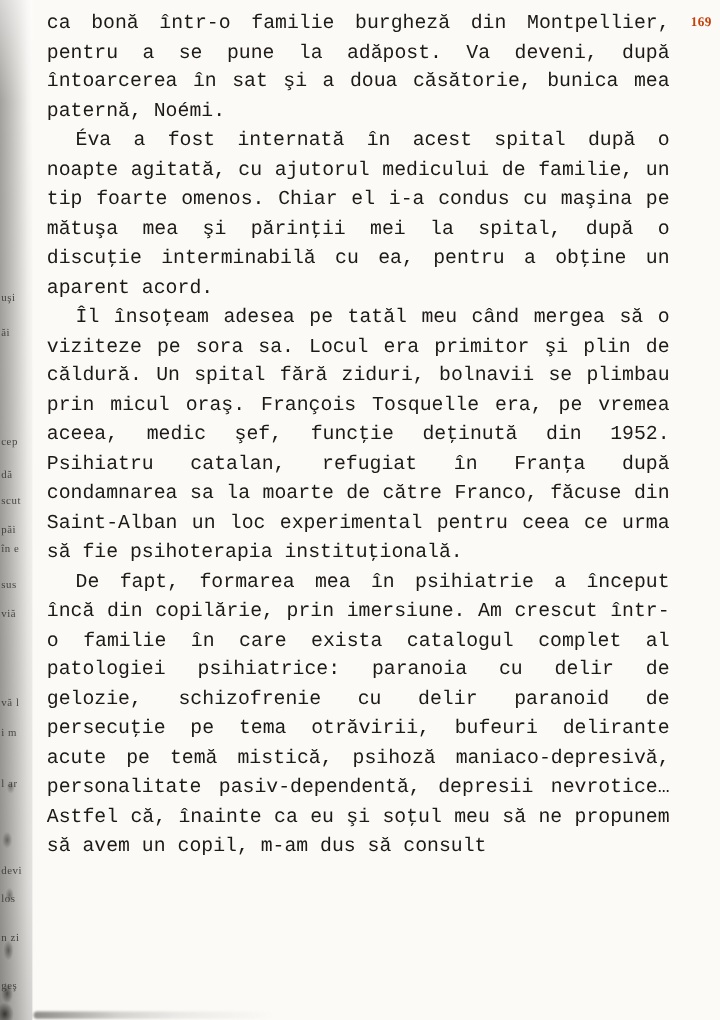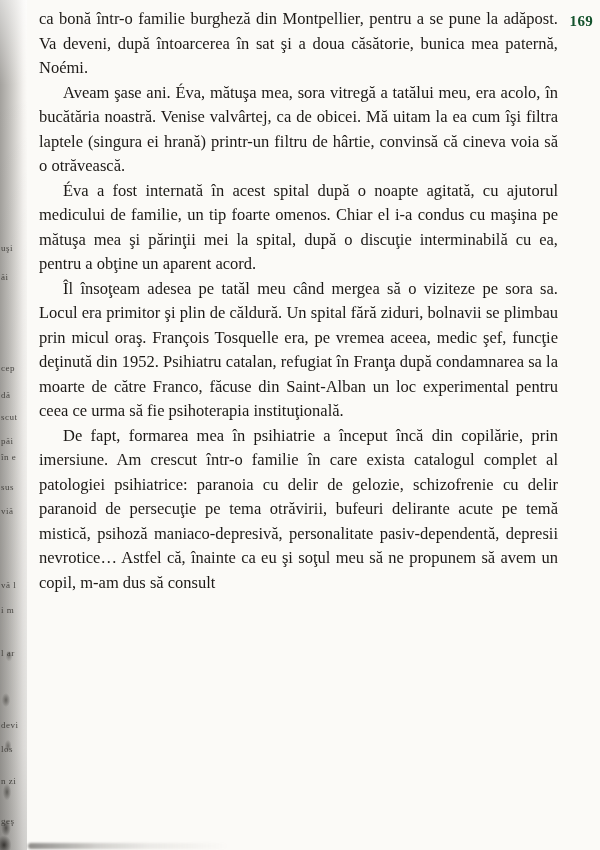--- a/index.html
+++ b/index.html
@@ -30,30 +30,30 @@
   .frag {
     position:absolute; left:1px; width:22px;
     font-size:9px; line-height:10px;
     color:#33312d; opacity:.85;
     filter:blur(.4px);
     letter-spacing:.5px;
     font-family:"Liberation Serif", serif;
   }
   .pagenum {
     position:absolute; top:13px; right:7px;
-    font-size:15px; font-weight:700; color:#14532d;
+    font-size:11px; font-weight:700; color:#c2410c;
     letter-spacing:.3px;
   }
   .content {
     position:absolute; left:39px; top:7px; width:519px; height:843px;
     overflow:hidden;
     text-align:justify;
     font-size:16.5px; line-height:24.5px;
   }
-  .content p { margin:0; text-indent:24px; }
+  .content p { margin:0; text-indent:24px;font-family:Liberation Mono, monospace; }
   .content p.cont { text-indent:0; }
   .content h2 {
     font-family:"Liberation Sans", sans-serif;
     font-size:20.5px; font-weight:400;
     margin:15px 0 12px 0;
     text-align:left; text-indent:0;
     color:#181613; letter-spacing:.2px;
   }
   .smudge {
     position:absolute; left:28px; bottom:1px; width:200px; height:6px;
@@ -86,21 +86,20 @@
     <span class="frag" style="top:720px">devi</span>
     <span class="frag" style="top:744px">los</span>
     <span class="frag" style="top:776px">n zi</span>
     <span class="frag" style="top:816px">geş</span>
   </div>
 
   <div class="pagenum">169</div>
 
   <div class="content">
     <p class="cont">ca bonă într-o familie burgheză din Montpellier, pentru a se pune la adăpost. Va deveni, după întoarcerea în sat şi a doua căsătorie, bunica mea paternă, Noémi.</p>
-    <p>Aveam şase ani. Éva, mătuşa mea, sora vitregă a tatălui meu, era acolo, în bucătăria noastră. Venise valvârtej, ca de obicei. Mă uitam la ea cum îşi filtra laptele (singura ei hrană) printr-un filtru de hârtie, convinsă că cineva voia să o otrăvească.</p>
     <p>Éva a fost internată în acest spital după o noapte agitată, cu ajutorul medicului de familie, un tip foarte omenos. Chiar el i-a condus cu maşina pe mătuşa mea şi părinţii mei la spital, după o discuţie interminabilă cu ea, pentru a obţine un aparent acord.</p>
     <p>Îl însoţeam adesea pe tatăl meu când mergea să o viziteze pe sora sa. Locul era primitor şi plin de căldură. Un spital fără ziduri, bolnavii se plimbau prin micul oraş. François Tosquelle era, pe vremea aceea, medic şef, funcţie deţinută din 1952. Psihiatru catalan, refugiat în Franţa după condamnarea sa la moarte de către Franco, făcuse din Saint-Alban un loc experimental pentru ceea ce urma să fie psihoterapia instituţională.</p>
     <p>De fapt, formarea mea în psihiatrie a început încă din copilărie, prin imersiune. Am crescut într-o familie în care exista catalogul complet al patologiei psihiatrice: paranoia cu delir de gelozie, schizofrenie cu delir paranoid de persecuţie pe tema otrăvirii, bufeuri delirante acute pe temă mistică, psihoză maniaco-depresivă, personalitate pasiv-dependentă, depresii nevrotice… Astfel că, înainte ca eu şi soţul meu să ne propunem să avem un copil, m-am dus să consult</p>
   </div>
 
   <div class="smudge"></div>
   <div class="corner-mark"></div>
 
 </div>
 

